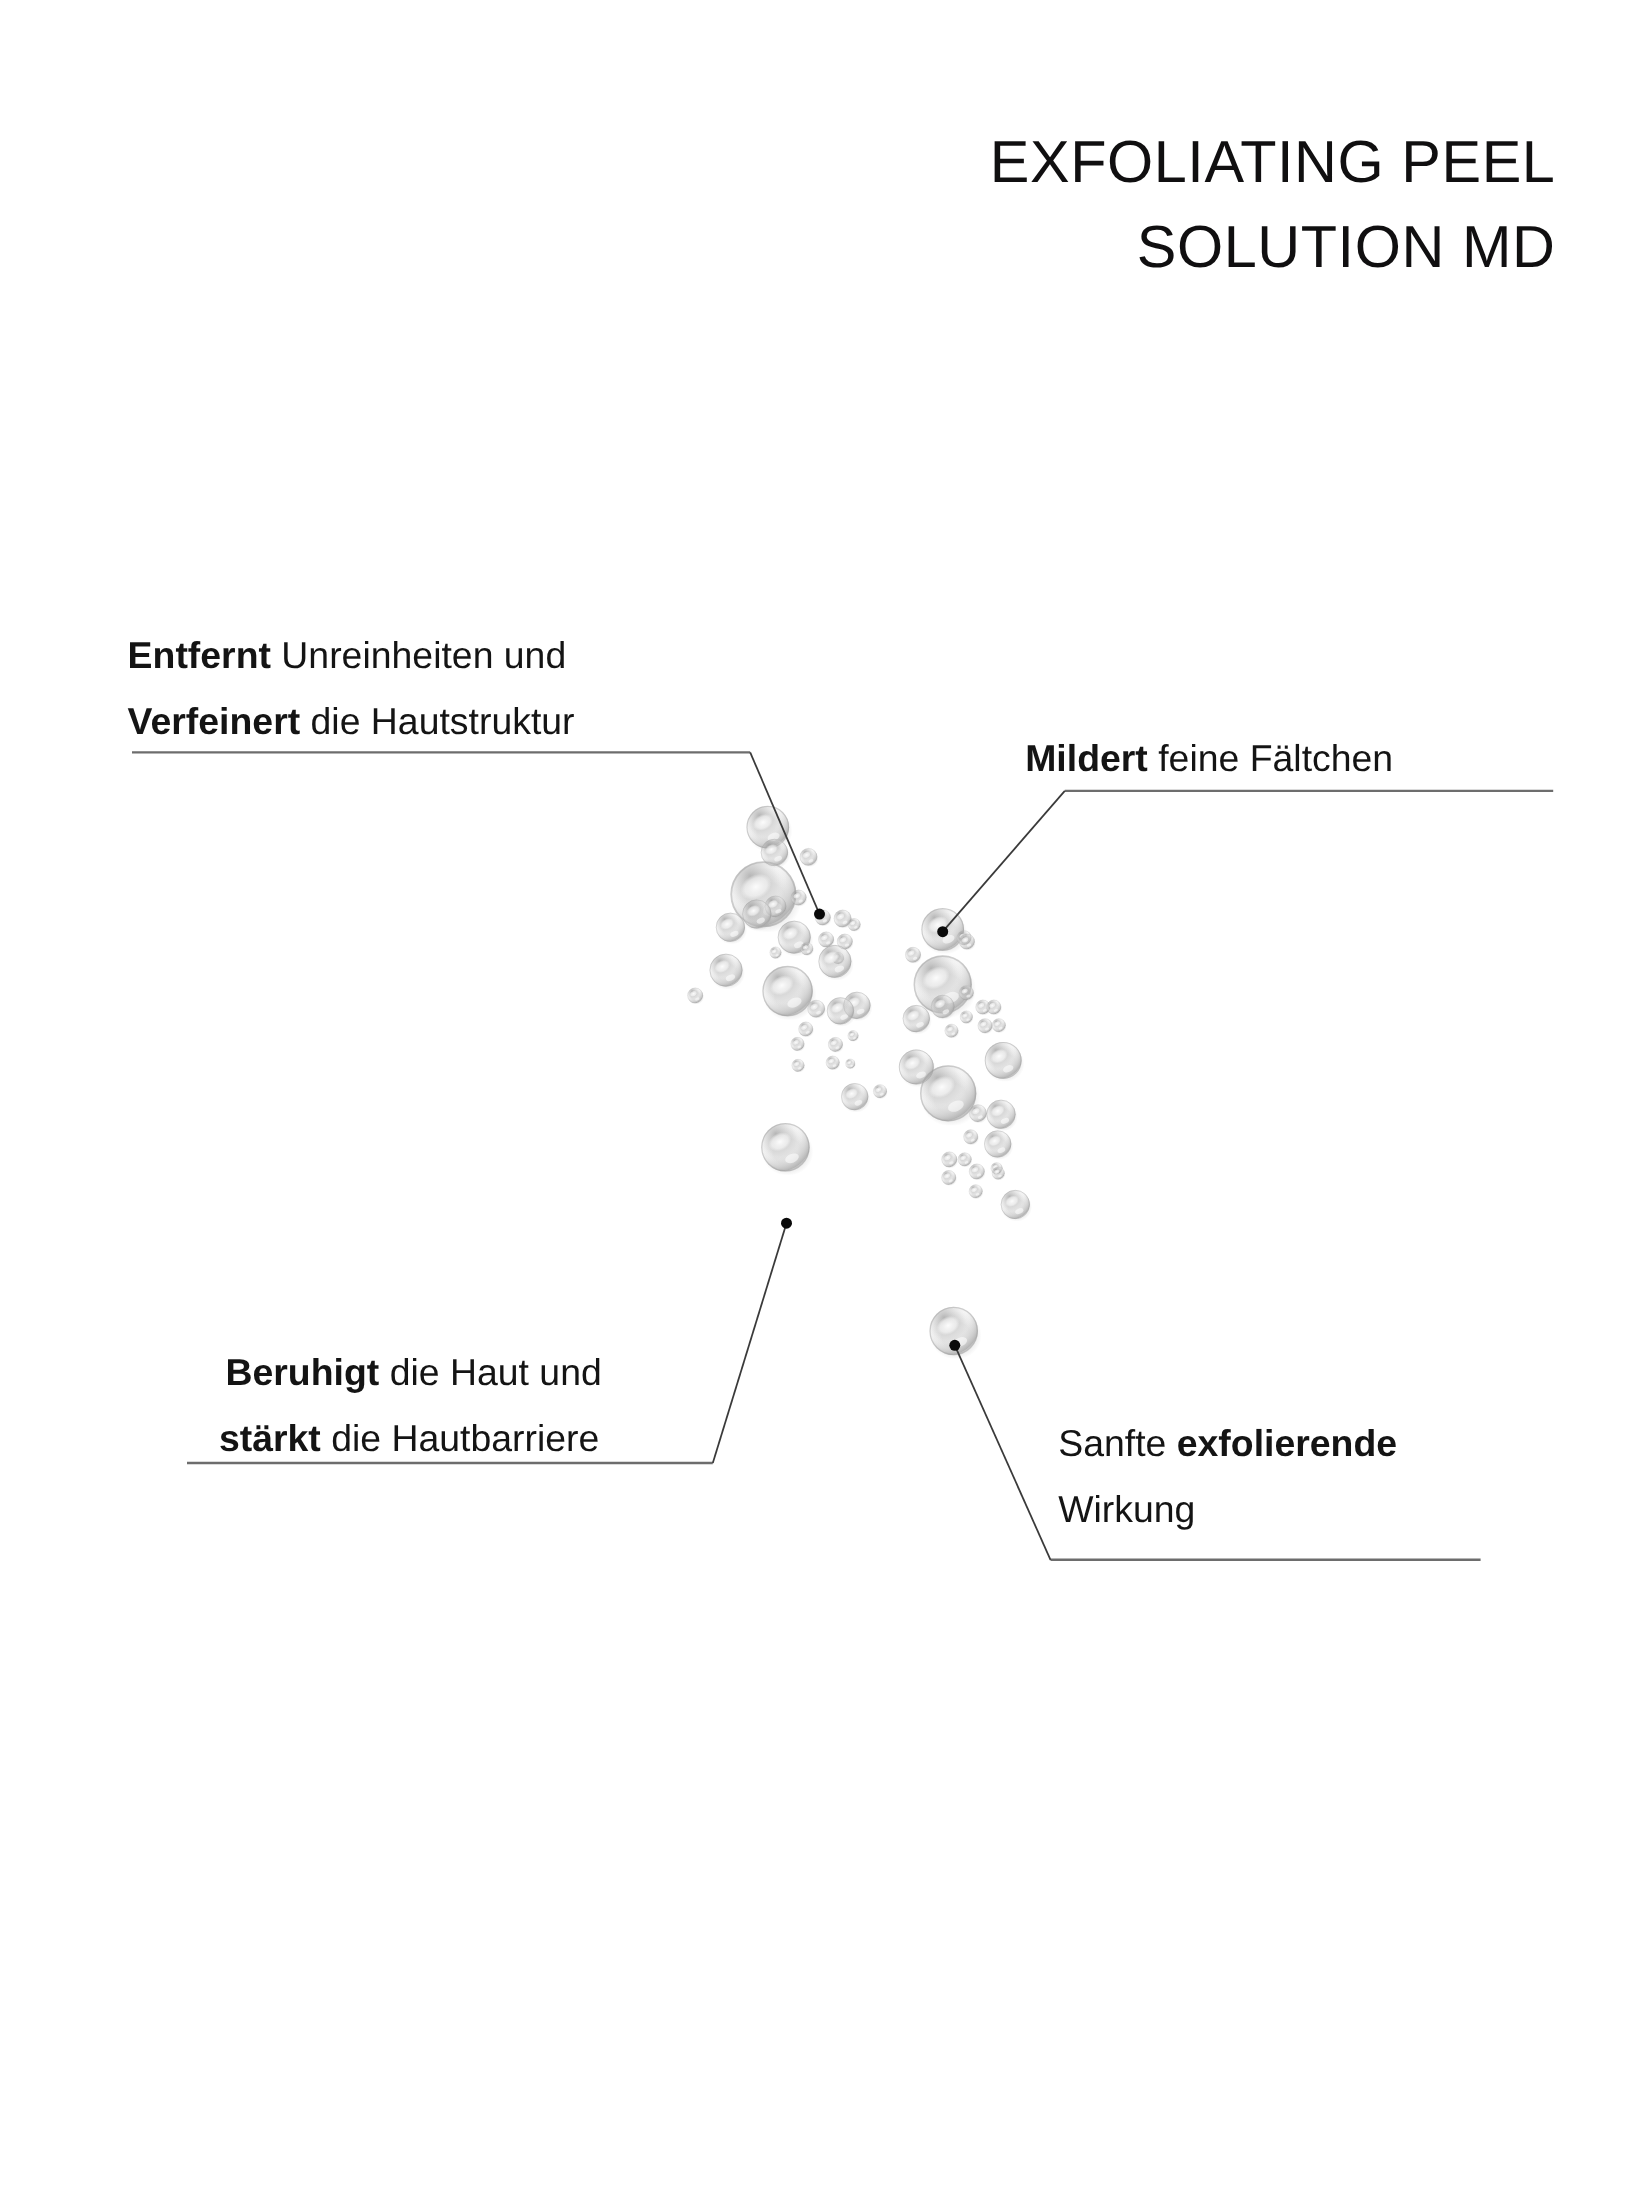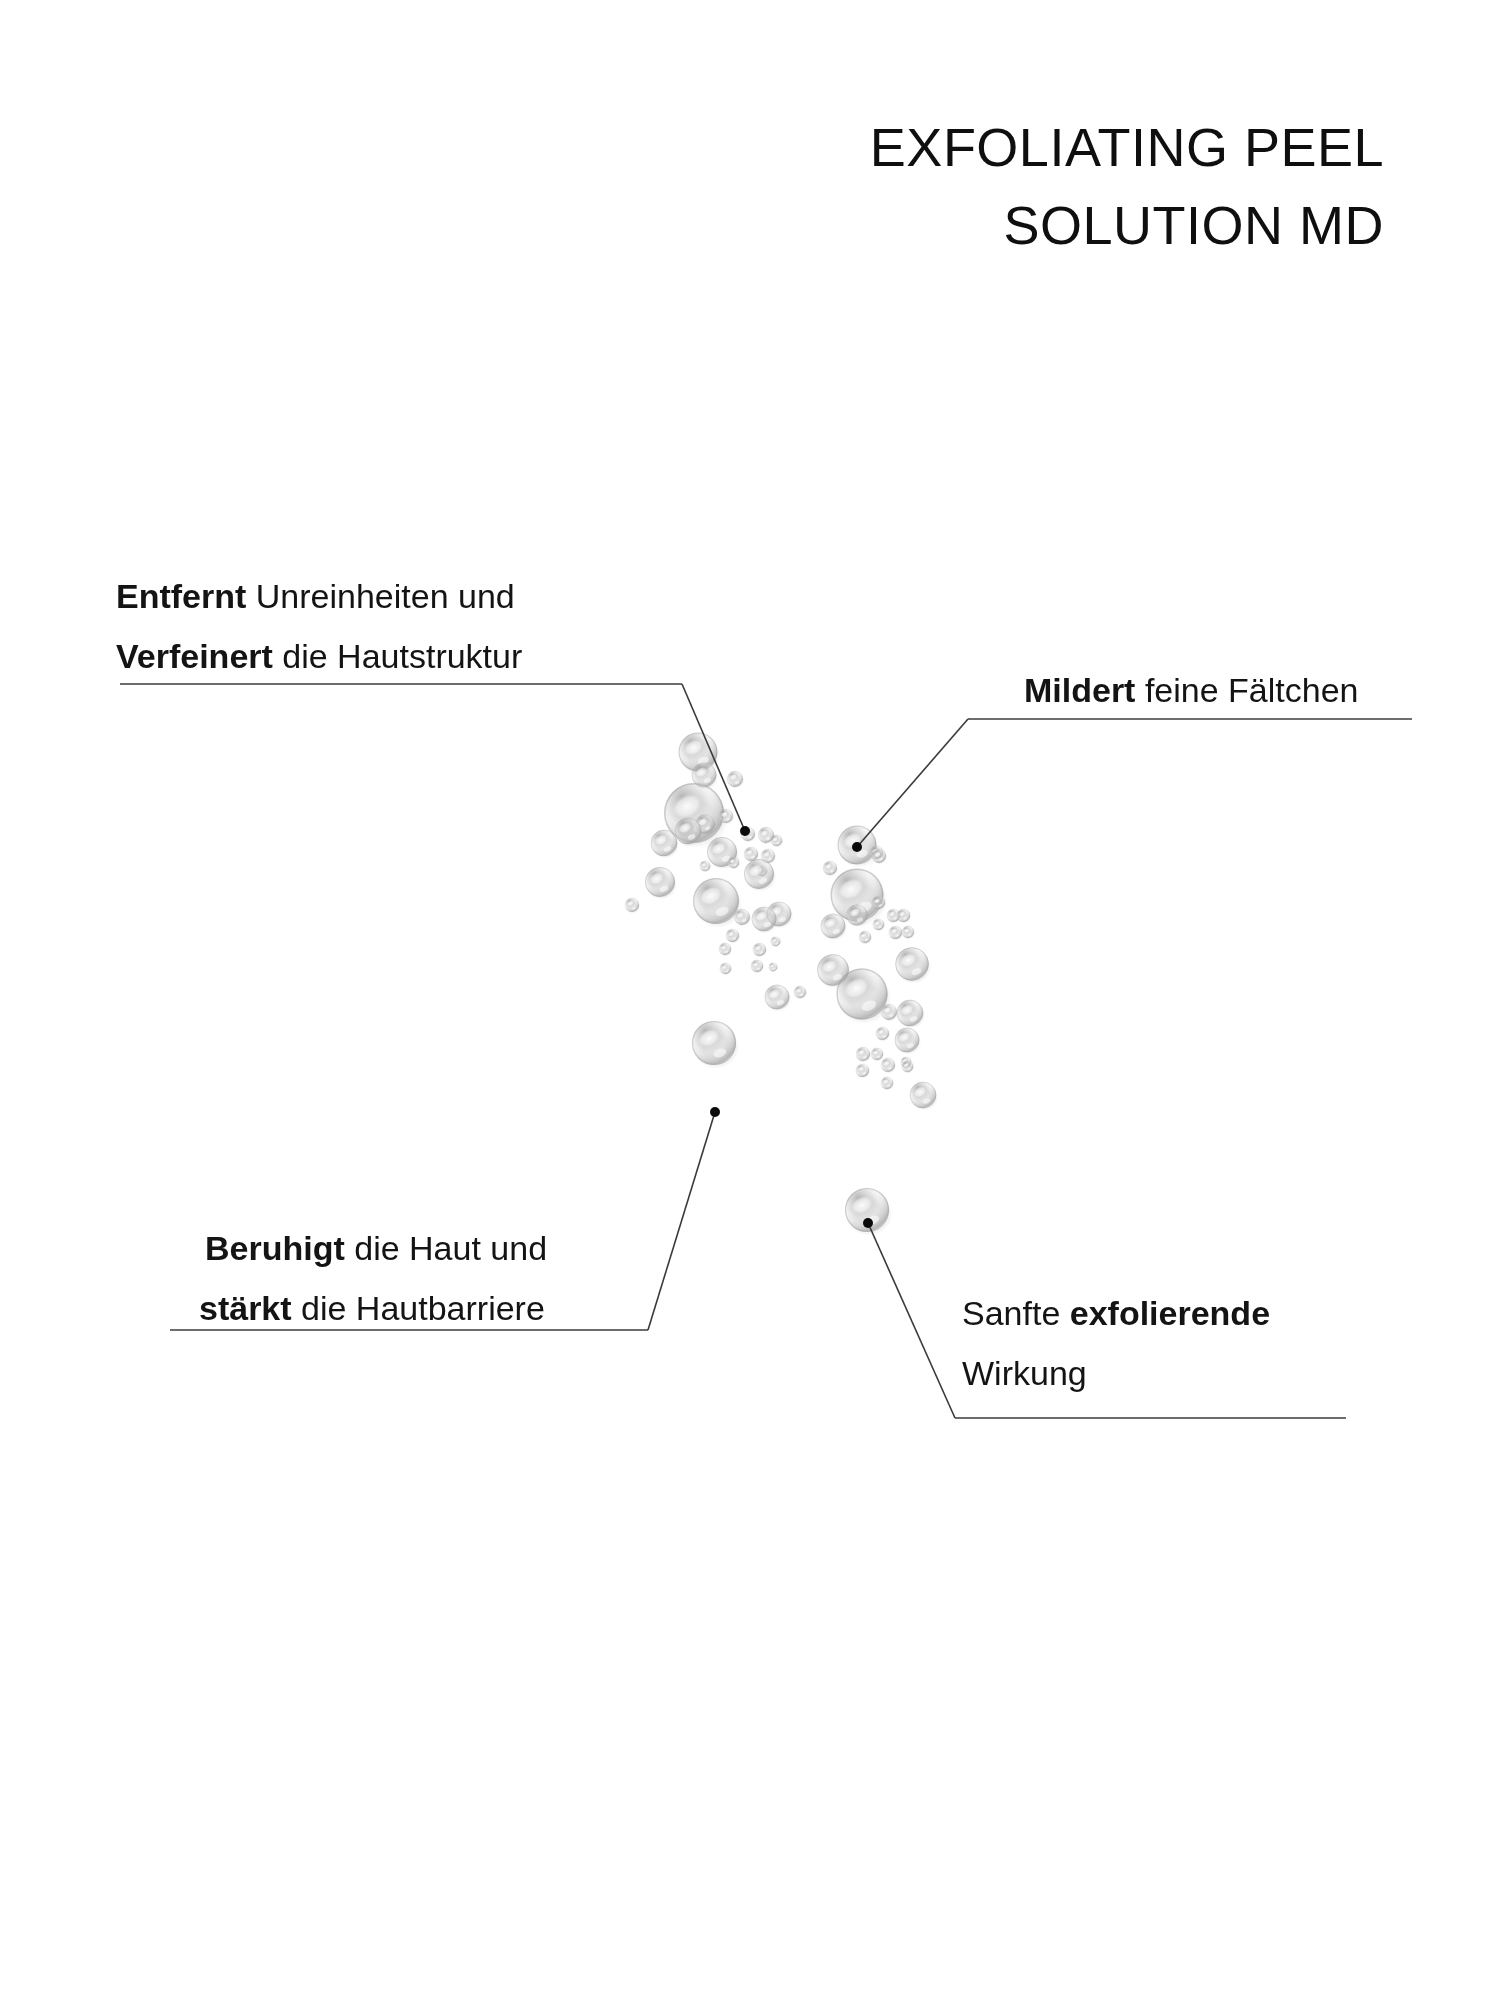--- a/index.html
+++ b/index.html
@@ -18,21 +18,21 @@
     background: #ffffff;
     overflow: hidden;
   }
 
   
   .title-block {
     position: absolute;
     left: 0;
     top: 108px;
     width: 1500px;
-    padding-right: 116px;
+    padding-right: 86px;
     box-sizing: border-box;
     text-align: right;
   }
   .title-line {
     display: block;
     font-family: "Liberation Sans", sans-serif;
     font-size: 54px;
     font-weight: 400;
     letter-spacing: 0.5px;
     color: #100f10;
@@ -49,21 +49,21 @@
     color: #141414;
     line-height: 60px;
     white-space: nowrap;
   }
   .callout b {
     font-weight: 700;
   }
   .callout .ln { display: block; }
 
   #callout-removes  { left: 116px;  top: 566px;  text-align: left; }
-  #callout-softens  { left: 1024px;  top: 660px;  text-align: center; }
+  #callout-softens  { left: 932px;  top: 660px;  text-align: center; }
   #callout-soothes  { left: 178px;  top: 1218px; text-align: left; margin-left: 27px; }
   #callout-gentle   { left: 962px;  top: 1283px; text-align: left; }
 
   
   #callout-removes .ln.l2 { margin-left: 0px; }
   #callout-soothes .ln.l2 { margin-left: -6px; }
 
   
   #art {
     position: absolute;

